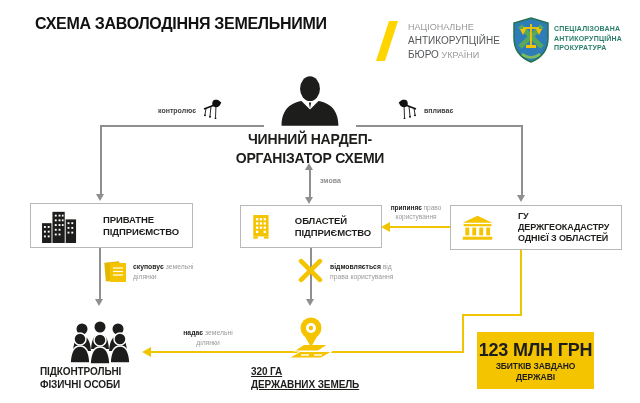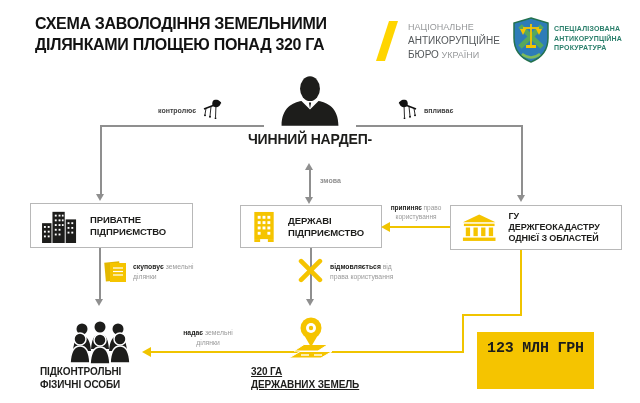--- a/index.html
+++ b/index.html
@@ -19,53 +19,52 @@
   
   .hline{position:absolute;height:1.5px;background:#8F8F8F;}
   .vline{position:absolute;width:1.5px;background:#8F8F8F;}
   .yh{position:absolute;height:2px;background:#F0C400;}
   .yv{position:absolute;width:2px;background:#F0C400;}
   .arr-down{position:absolute;width:0;height:0;border-left:4.5px solid transparent;border-right:4.5px solid transparent;border-top:7px solid #8F8F8F;}
   .arr-up{position:absolute;width:0;height:0;border-left:4.5px solid transparent;border-right:4.5px solid transparent;border-bottom:7px solid #8F8F8F;}
   .arr-left-y{position:absolute;width:0;height:0;border-top:5px solid transparent;border-bottom:5px solid transparent;border-right:9px solid #F0C400;}
 
   
-  .node{position:absolute;background:#fff;border:1.5px solid #B8B8B8;display:flex;align-items:center;box-sizing:border-box;padding:3px 10px;gap:11px;}
+  .node{position:absolute;background:#fff;border:1.5px solid #B8B8B8;display:flex;align-items:center;box-sizing:border-box;padding:3px 10px;gap:24px;}
   .node-label{font-weight:bold;font-size:9.5px;line-height:1.22;letter-spacing:-0.1px;color:#1D1D1B;}
   .node-label.small{font-size:9px;}
 
   
   .cap{position:absolute;font-weight:bold;font-size:10px;line-height:1.28;letter-spacing:-0.1px;color:#1D1D1B;}
 
   
   .elabel{position:absolute;font-size:6.8px;line-height:1.4;color:#9A9A9A;letter-spacing:0;}
   .elabel .b{color:#1D1D1B;font-weight:bold;}
   .ctl{position:absolute;font-size:7px;font-weight:bold;color:#3F3F3F;}
   .zmova{position:absolute;font-size:7px;font-weight:bold;color:#8F8F8F;}
 
   
   .org-label{position:absolute;left:225px;top:130px;width:170px;text-align:center;
              font-size:14px;font-weight:bold;line-height:1.35;letter-spacing:-0.2px;color:#1D1D1B;}
 
   
   .damages{position:absolute;left:477px;top:332px;width:117px;height:57px;background:#F5C400;
            text-align:center;color:#1D1D1B;box-sizing:border-box;padding-top:8px;}
-  .damages .big{font-size:15px;font-weight:bold;letter-spacing:-0.2px;font-family:Liberation Mono, monospace;}
+  .damages .big{font-size:18px;font-weight:bold;letter-spacing:-0.2px;}
   .damages .sub{font-size:8.5px;font-weight:bold;line-height:1.3;letter-spacing:-0.1px;}
 
   .flip{transform:scaleX(-1);display:inline-block;}
 </style>
 </head>
 <body>
 
 <div class="stage">
 
   <div class="title">
     <span>СХЕМА ЗАВОЛОДІННЯ ЗЕМЕЛЬНИМИ</span><br>
-    <span>ДІЛЯНКАМИ ПЛОЩЕЮ ПОНАД 320 ГА</span>
   </div>
 
   <svg class="abs" style="left:374px;top:19px;" width="26" height="42" viewBox="0 0 26 42">
     <polygon points="2,42 15,2 24,2 11,42" fill="#FFD500"></polygon>
   </svg>
   <div class="nabu-text">
     <span>НАЦІОНАЛЬНЕ</span><br>
     <span class="bold">АНТИКОРУПЦІЙНЕ</span><br>
     <span class="bold">БЮРО</span>
     <span>УКРАЇНИ</span>
@@ -122,20 +121,21 @@
   </span>
   <div class="ctl" style="left:424px;top:107px;">впливає</div>
 
   <svg class="abs" style="left:274px;top:76px;" width="72" height="50" viewBox="0 0 76 52">
     <ellipse cx="38" cy="13" rx="10.5" ry="13" fill="#1D1D1B"></ellipse>
     <path d="M8,52 C8,33 20,27.5 29,26 L38,35 L47,26 C56,27.5 68,33 68,52 Z" fill="#1D1D1B"></path>
     <polygon points="36.8,27.5 39.2,27.5 38,34" fill="#1D1D1B"></polygon>
   </svg>
   <div class="org-label">
     <span>ЧИННИЙ НАРДЕП-</span><br>
+    <span>ОРГАНІЗАТОР СХЕМИ</span>
   </div>
 
   <div class="vline" style="left:309px;top:170px;height:29px;"></div>
   <div class="arr-up" style="left:305px;top:163px;"></div>
   <div class="arr-down" style="left:305px;top:197px;"></div>
   <div class="zmova" style="left:320px;top:177px;">змова</div>
 
   <div class="node" style="left:30px;top:203px;width:163px;height:45px;">
     <svg width="38" height="34" viewBox="0 0 40 36">
       <rect x="1" y="15" width="10" height="21" fill="#1D1D1B"></rect>
@@ -188,21 +188,21 @@
           <rect x="11.5" y="10.5" width="3" height="3"></rect>
           <rect x="16.5" y="10.5" width="3" height="3"></rect>
         <rect x="6.5" y="16" width="3" height="3"></rect>
           <rect x="11.5" y="16" width="3" height="3"></rect>
           <rect x="16.5" y="16" width="3" height="3"></rect>
         <rect x="6.5" y="21.5" width="3" height="3"></rect>
           <rect x="16.5" y="21.5" width="3" height="3"></rect>
       </g>
     </svg>
     <div class="node-label">
-      <span>ДЕРЖАВІ</span><br>
+      <span>ОБЛАСТЕЙ</span><br>
       <span>ПІДПРИЄМСТВО</span>
     </div>
   </div>
 
   <div class="node" style="left:450px;top:205px;width:172px;height:45px;">
     <svg width="37" height="28" viewBox="0 0 38 28">
       <polygon points="19,0 36,8 2,8" fill="#F5C400"></polygon>
       <rect x="3" y="9.5" width="32" height="2.5" fill="#F5C400"></rect>
       <rect x="5" y="13.5" width="4.5" height="9" fill="#F5C400"></rect>
       <rect x="13" y="13.5" width="4.5" height="9" fill="#F5C400"></rect>
@@ -309,15 +309,19 @@
     <circle cx="24" cy="14" r="5" fill="#fff"></circle>
     <circle cx="24" cy="14" r="2.2" fill="#F5C400"></circle>
   </svg>
   <div class="cap" style="left:251px;top:366px;width:121px;text-decoration:underline;">
     <span>320 ГА</span><br>
     <span>ДЕРЖАВНИХ ЗЕМЕЛЬ</span>
   </div>
 
   <div class="damages">
     <div class="big">123 МЛН ГРН</div>
+    <div class="sub">
+      <span>ЗБИТКІВ ЗАВДАНО</span><br>
+      <span>ДЕРЖАВІ</span>
+    </div>
   </div>
 
 </div>
 
 </body></html>

